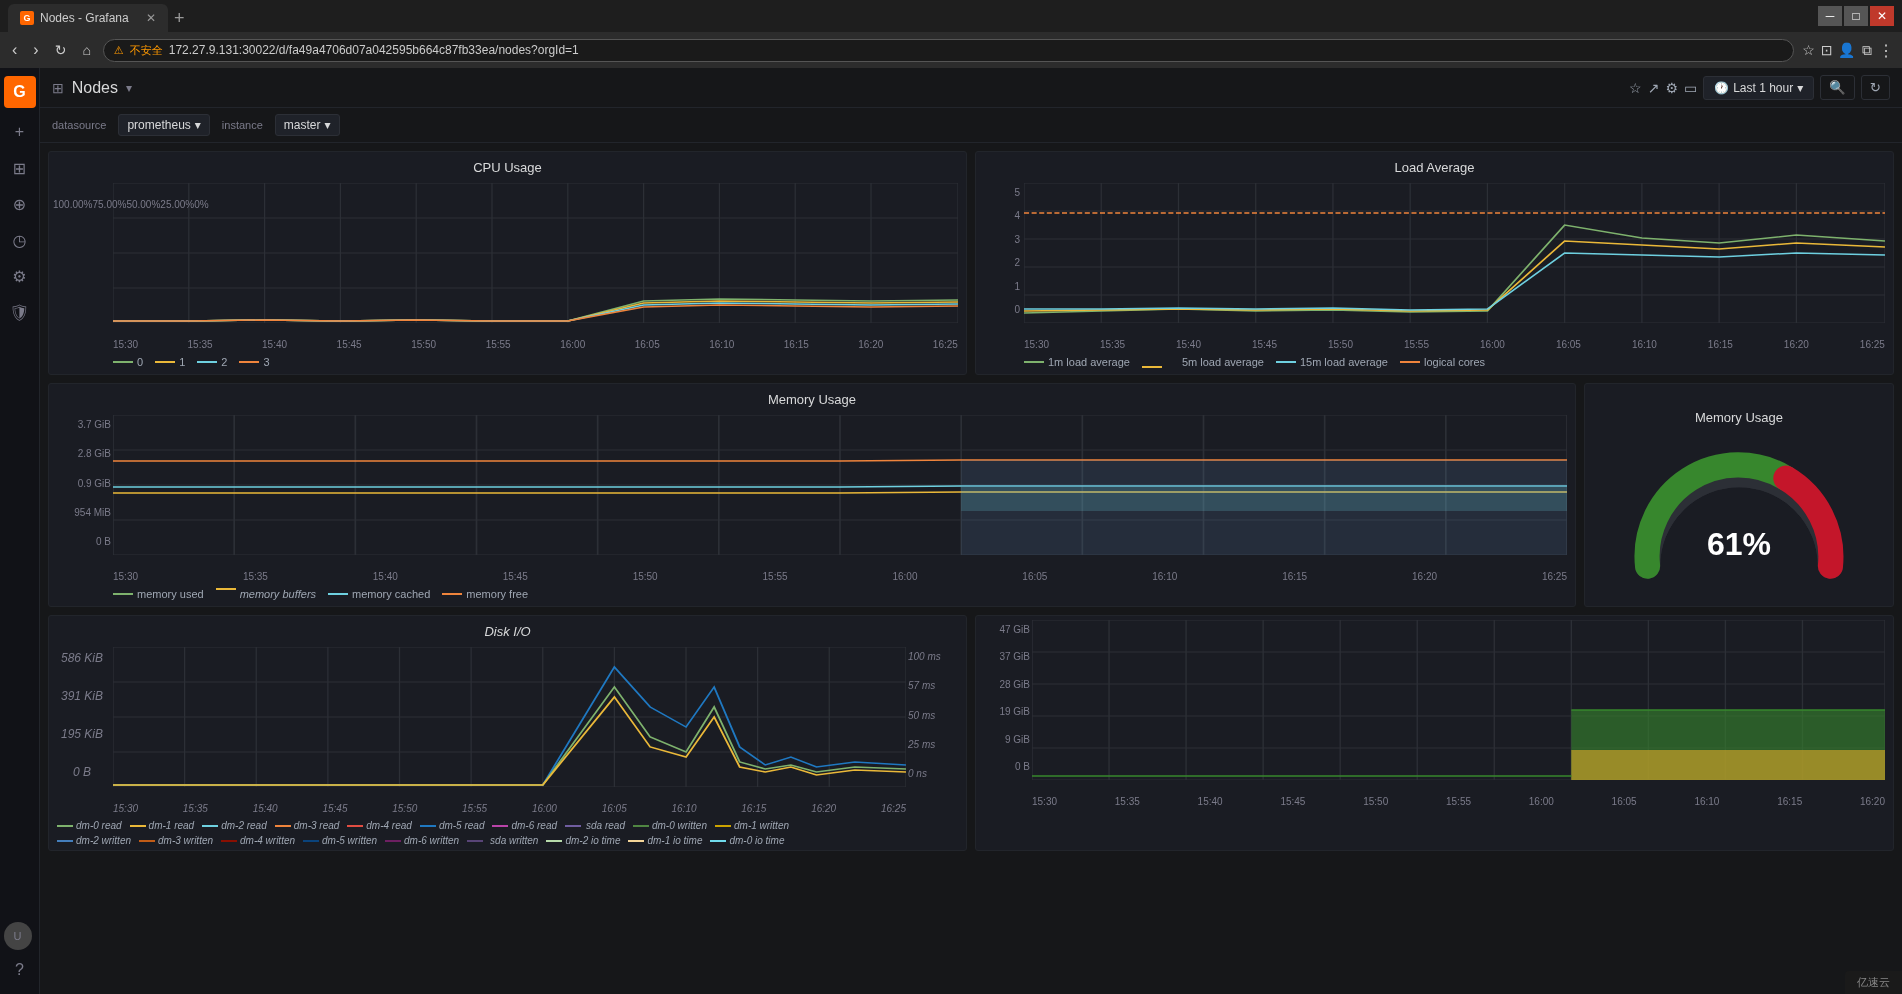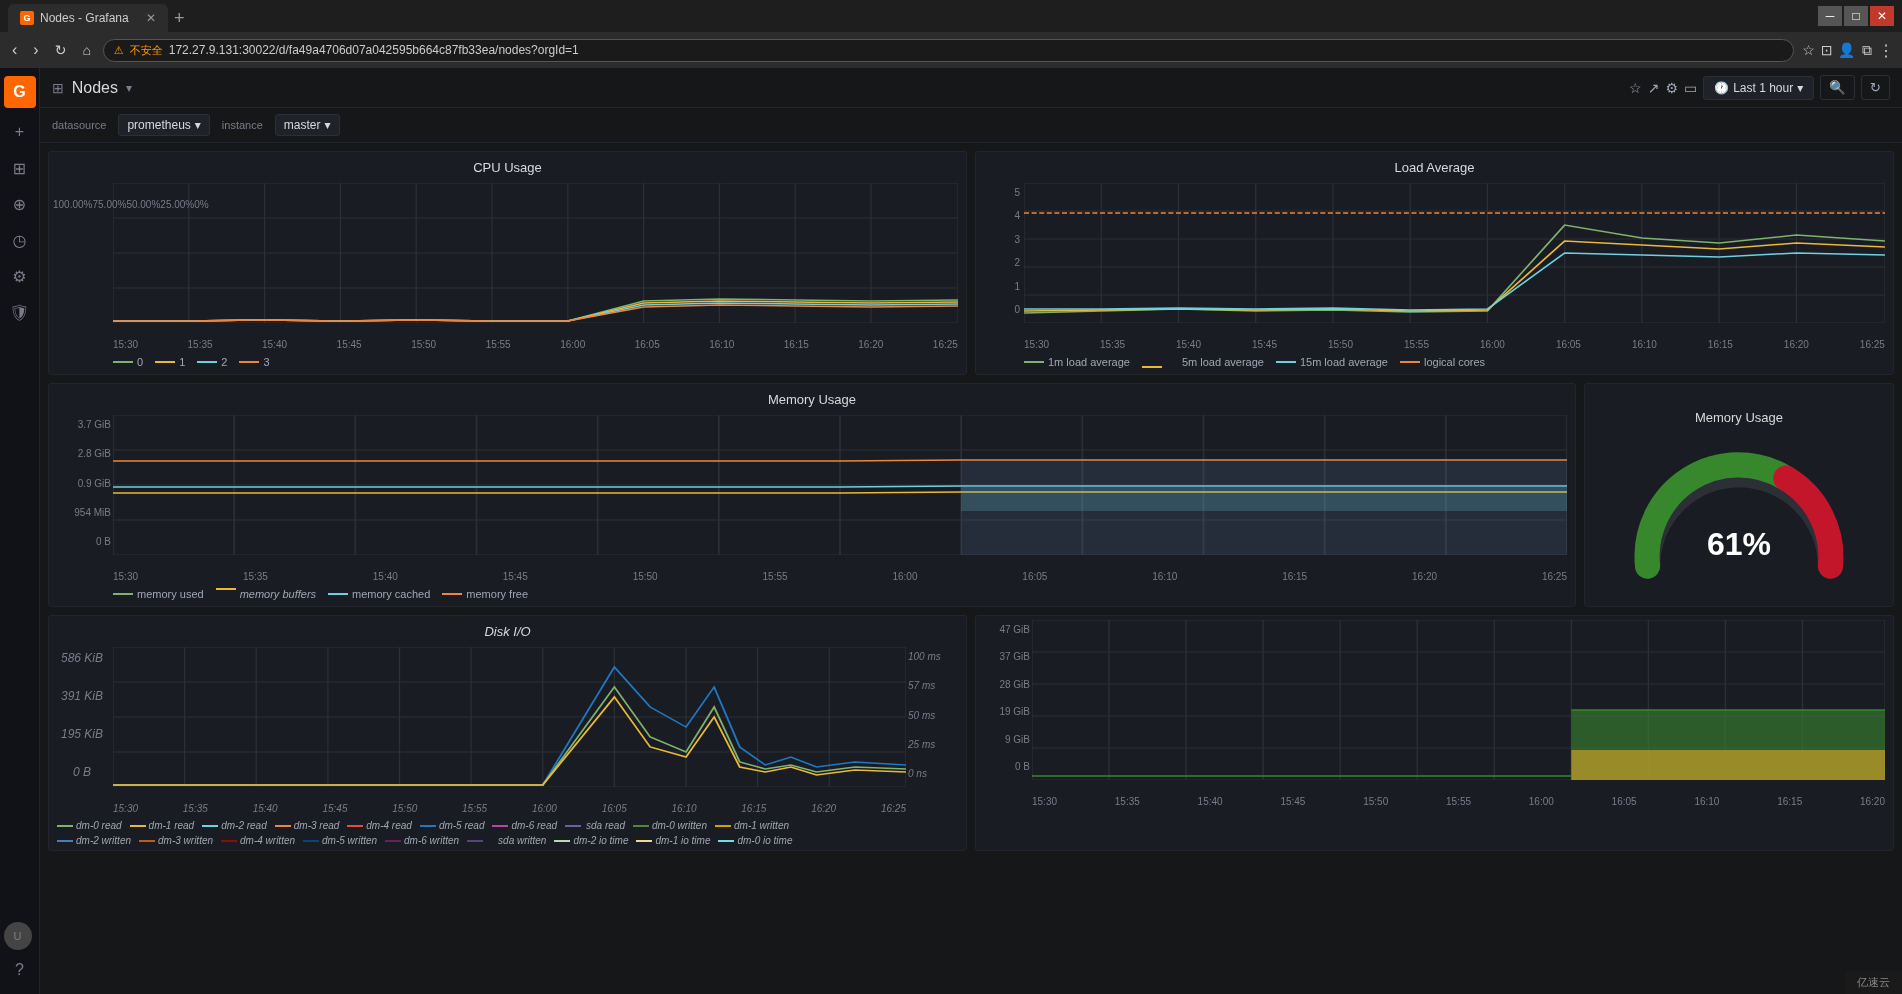--- a/index.html
+++ b/index.html
@@ -492,21 +492,21 @@
                 <span>dm-4 written</span>
               </div>
             <div style="display:flex;align-items:center;gap:3px;">
                 <span style="display:inline-block;width:16px;height:2px;background:#0A437C;"></span>
                 <span>dm-5 written</span>
               </div>
             <div style="display:flex;align-items:center;gap:3px;">
                 <span style="display:inline-block;width:16px;height:2px;background:#6D1F62;"></span>
                 <span>dm-6 written</span>
               </div>
-            <div style="display:flex;align-items:center;gap:15px;">
+            <div style="display:flex;align-items:center;gap:7px;">
                 <span style="display:inline-block;width:16px;height:2px;background:#584477;"></span>
                 <span>sda written</span>
               </div>
             <div style="display:flex;align-items:center;gap:3px;">
                 <span style="display:inline-block;width:16px;height:2px;background:#B7DBAB;"></span>
                 <span>dm-2 io time</span>
               </div>
             <div style="display:flex;align-items:center;gap:3px;">
                 <span style="display:inline-block;width:16px;height:2px;background:#F4D598;"></span>
                 <span>dm-1 io time</span>

